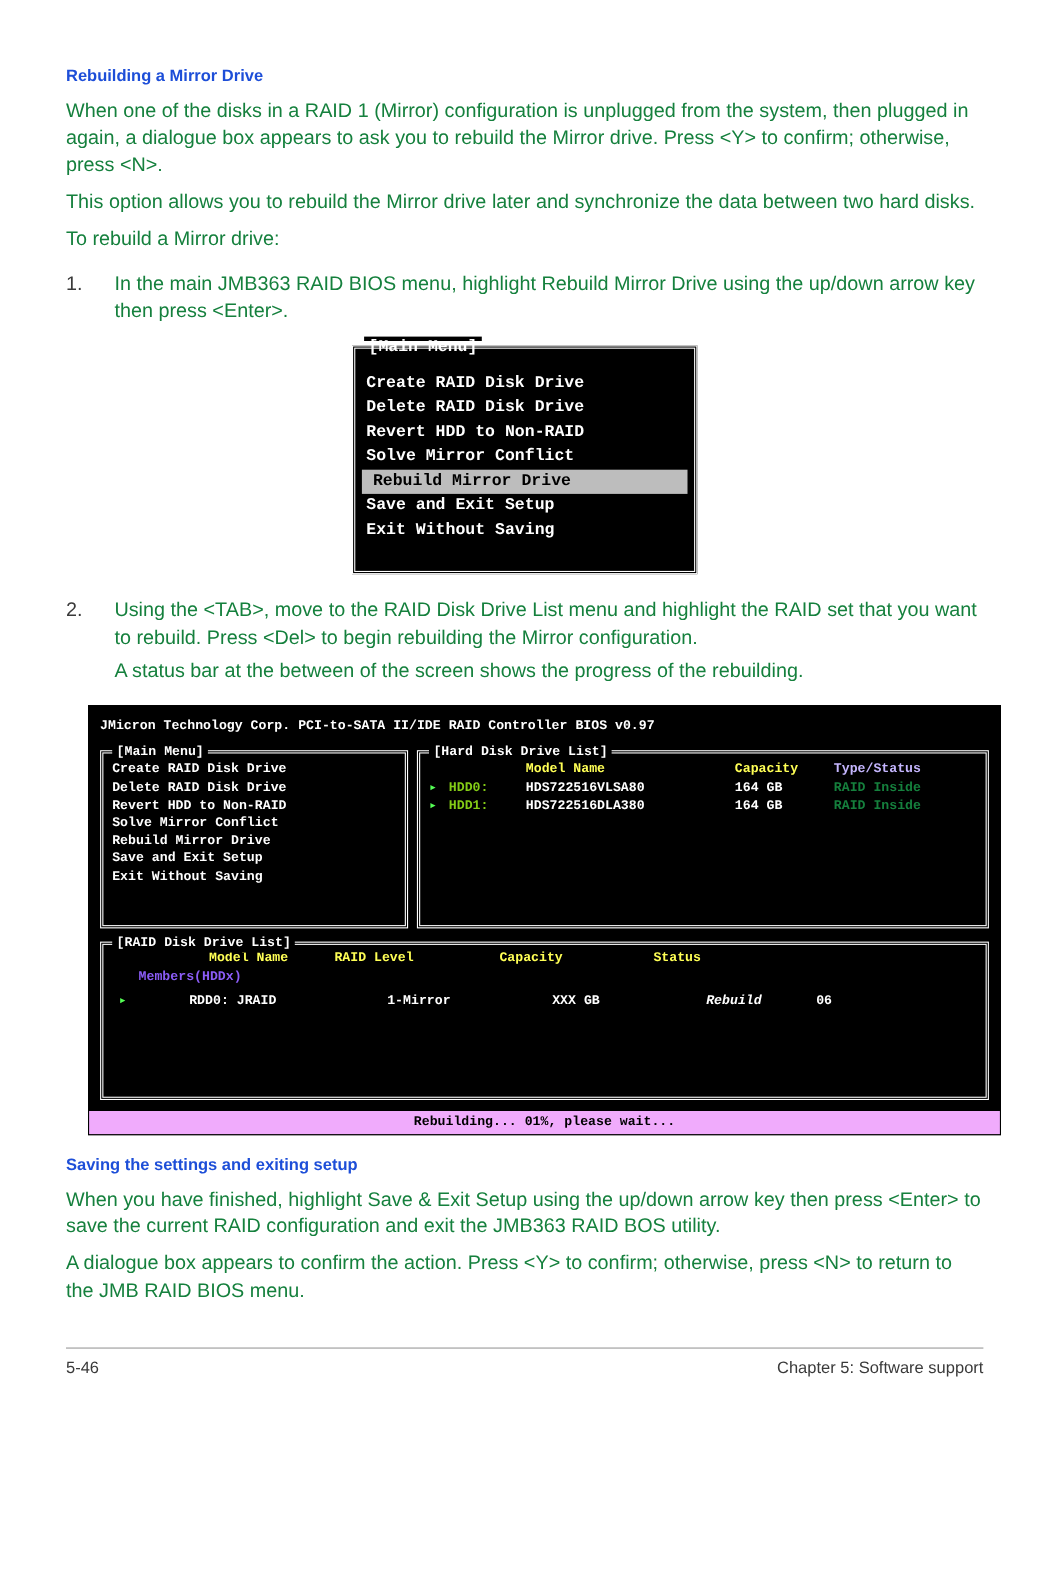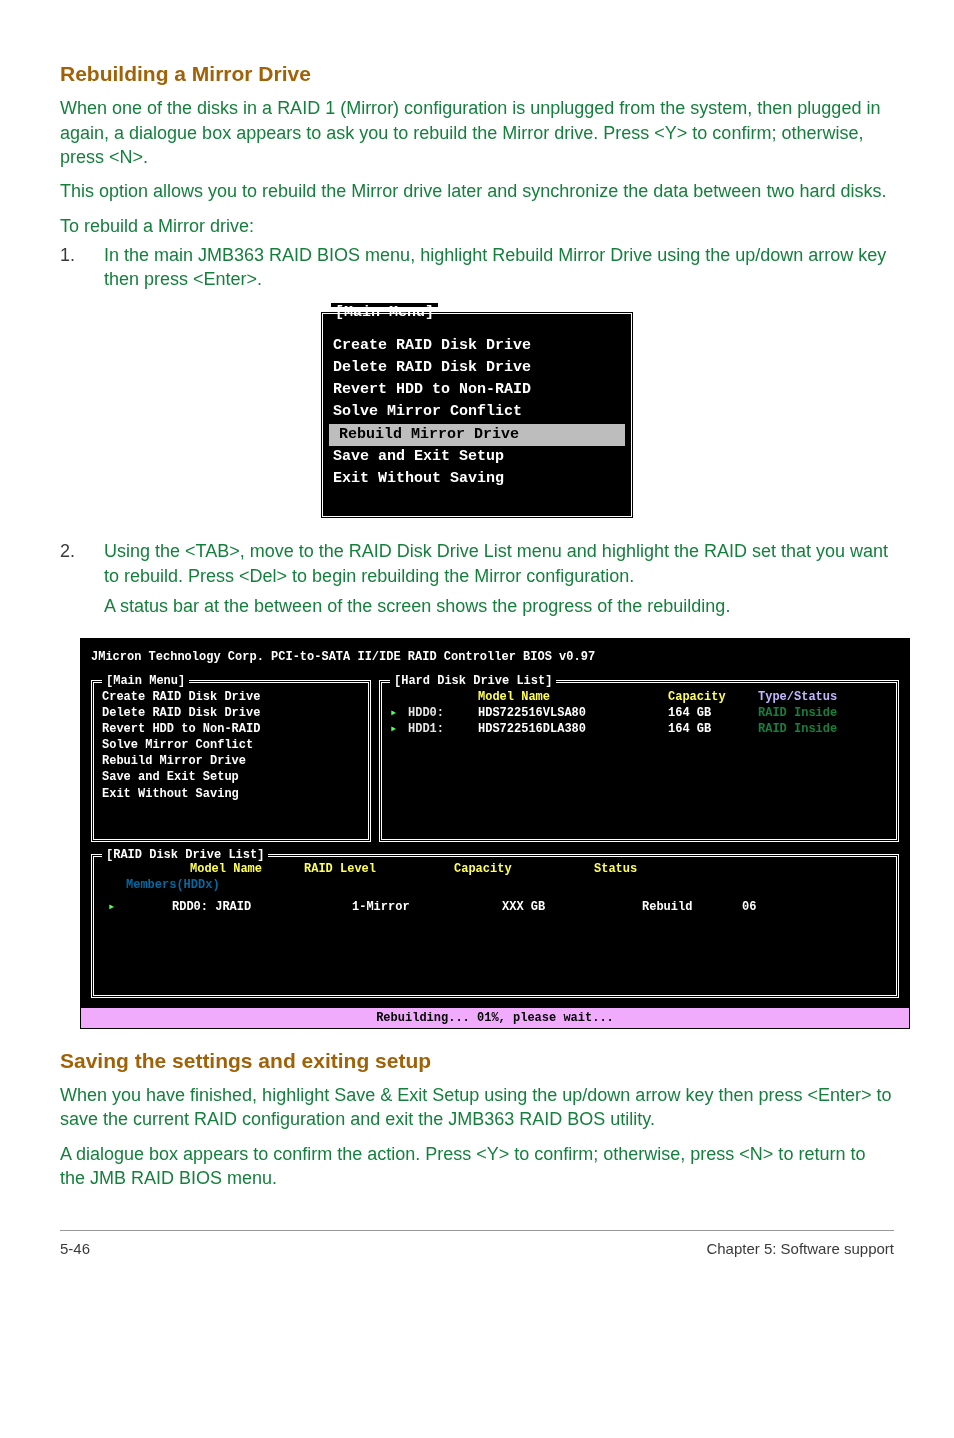--- a/index.html
+++ b/index.html
@@ -7,26 +7,26 @@
     font-family: Arial, Helvetica, sans-serif;
     background: #ffffff;
     color: #333333;
     width: 954px;
     padding: 60px 60px 20px 60px;
     font-size: 18px;
     line-height: 1.35;
   }
   h3 {
     font-weight: bold;
-    font-size: 21px;
-    color: #a16207;
+    font-size: 15px;
+    color: #1d4ed8;
     margin-bottom: 8px;
   }
   p { margin-bottom: 10px; color: #15803d; }
-  p.tight { margin-bottom: 5px; }
+  p.tight { margin-bottom: 16px; }
   ol { list-style: none; }
   ol li { display: flex; margin-bottom: 14px; }
   .li-num { width: 44px; flex-shrink: 0; color: #3a3a3a; }
   .li-body { flex: 1; color: #3a3a3a; }
   .li-body p { margin-bottom: 6px;}
 
   .centered { display:flex; justify-content:center; margin: 8px 0 20px 0; }
 
   
   .bios-small {
@@ -76,48 +76,48 @@
     position: absolute;
     top: -10px; left: 8px;
     background: #000;
     padding: 0 4px;
     font-weight: bold;
   }
   .panel.left { width: 280px; height: 162px; }
   .panel.right { flex: 1; height: 162px; }
   .panel .pline { white-space: pre; font-weight: bold; line-height: 1.35; }
   .panel.right .row { display:flex; }
-  .panel.right .c1{color:#e5e5e5; width:70px;}
+  .panel.right .c1{color:#84cc16; width:70px;}
   .panel.right .c1a{color:#ffff55; width:70px;}
   .panel.right .c2{color:#ffffff; width:190px;}
   .panel.right .c2a{color:#ffff55; width:190px;}
   .panel.right .c3{color:#ffffff; width:90px;}
   .panel.right .c3a{color:#ffff55; width:90px;}
   .panel.right .c4{color:#15803d;}
   .panel.right .c4a{color:#c4b5fd;}
   .panel.right .arrow{color:#55ff55; width:18px;}
 
   .panel.list {
     margin-top: 12px;
     width: 100%;
     height: 144px;
     padding-top: 4px;
   }
   .panel.list .hdrrow { display:flex; color:#ffff55; font-weight:bold; padding-left: 16px;}
   .panel.list .hdrrow .h1{width:186px;}
   .panel.list .hdrrow .h2{width:150px;}
   .panel.list .hdrrow .h3{width:140px;}
   .panel.list .hdrrow .h4{width:100px;}
-  .panel.list .members{color:#0369a1; font-weight:bold; padding-left:24px;}
+  .panel.list .members{color:#8b5cf6; font-weight:bold; padding-left:24px;}
   .panel.list .datarow { display:flex; color:#ffffff; font-weight:bold; padding-left:0px; margin-top:6px;}
   .panel.list .datarow .arrow{color:#55ff55; width:22px; padding-left:6px;}
   .panel.list .d1{width:180px;margin-left:48px;}
   .panel.list .d2{width:150px;}
   .panel.list .d3{width:140px;}
-  .panel.list .d4{width:100px;}
+  .panel.list .d4{width:100px;font-style:italic;}
   .panel.list .d5{width:60px;}
 
   .status-strip {
     background:#f0abfc;
     color:#000000;
     font-weight:bold;
     text-align:center;
     margin: 10px -10px 0 -10px;
     padding: 2px 0;
   }

